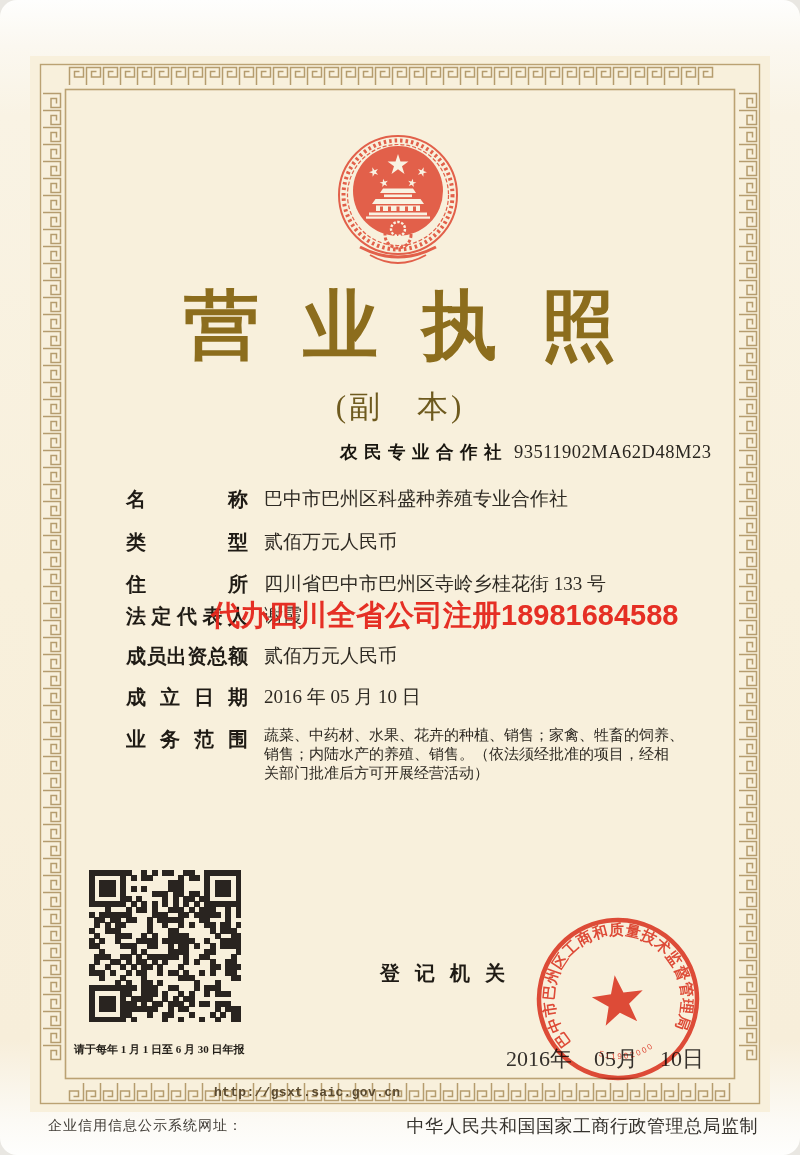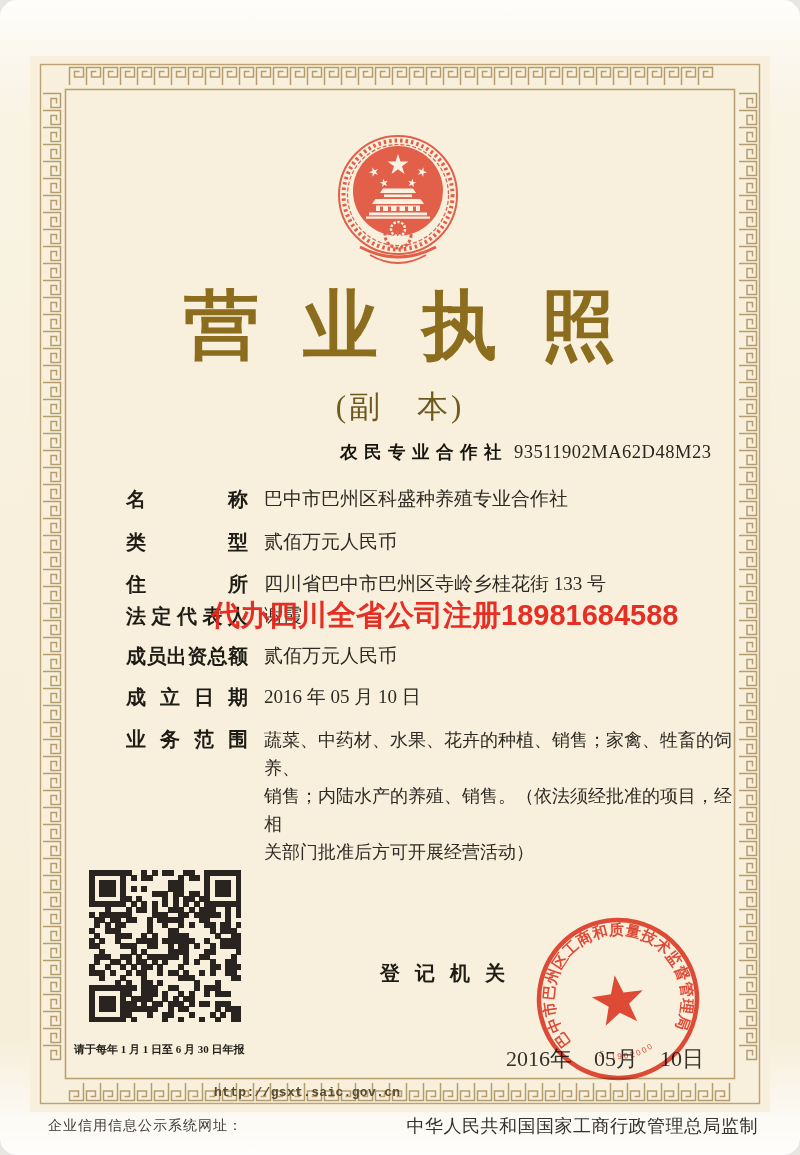--- a/index.html
+++ b/index.html
@@ -18,21 +18,21 @@
   .credit{position:absolute;left:340px;top:443px;white-space:nowrap;line-height:1;}
   .credit .lab{font-weight:bold;font-size:17.5px;color:#18150f;letter-spacing:6.5px;}
   .credit .code{font-family:"Liberation Serif","DejaVu Serif",serif;font-size:18.5px;color:#2a2620;letter-spacing:0.5px;margin-left:6px;}
   .fields{position:absolute;left:126px;top:488px;width:600px;}
   .frow{position:absolute;left:0;white-space:nowrap;}
   .flabel{display:inline-flex;width:122px;justify-content:space-between;
           font-weight:bold;font-size:20px;color:#1f1b15;vertical-align:top;line-height:1.1;}
   .flabel i{font-style:normal;}
   .fvalue{display:inline-block;margin-left:16px;font-family:"Liberation Serif","DejaVu Serif",serif;
           font-size:19px;color:#2e2a23;vertical-align:top;line-height:1.15;}
-  .fvalue.multiline{font-size:18px;line-height:28px;white-space:normal;width:480px;margin-top:-2px;}
+  .fvalue.multiline{font-size:15px;line-height:19px;white-space:normal;width:480px;margin-top:-2px;}
   .watermark{position:absolute;left:211px;top:598px;font-size:29px;font-weight:bold;
           color:#e5251b;white-space:nowrap;letter-spacing:0px;opacity:.95;line-height:1.2;}
   .qr{position:absolute;left:89px;top:870px;}
   .reglabel{position:absolute;left:380px;top:962px;font-weight:bold;font-size:20px;
           color:#1f1b15;letter-spacing:15px;line-height:1.1;white-space:nowrap;}
   .regdate{position:absolute;left:506px;top:1046px;font-family:"Liberation Serif","DejaVu Serif",serif;
           font-size:22px;color:#34302b;white-space:nowrap;line-height:1.2;z-index:3;}
   .seal{position:absolute;left:528px;top:909px;mix-blend-mode:multiply;z-index:4;}
   .annual{position:absolute;left:74px;top:1042px;font-family:"Liberation Serif","DejaVu Serif",serif;
           font-weight:bold;font-size:11px;color:#211d17;white-space:nowrap;}

